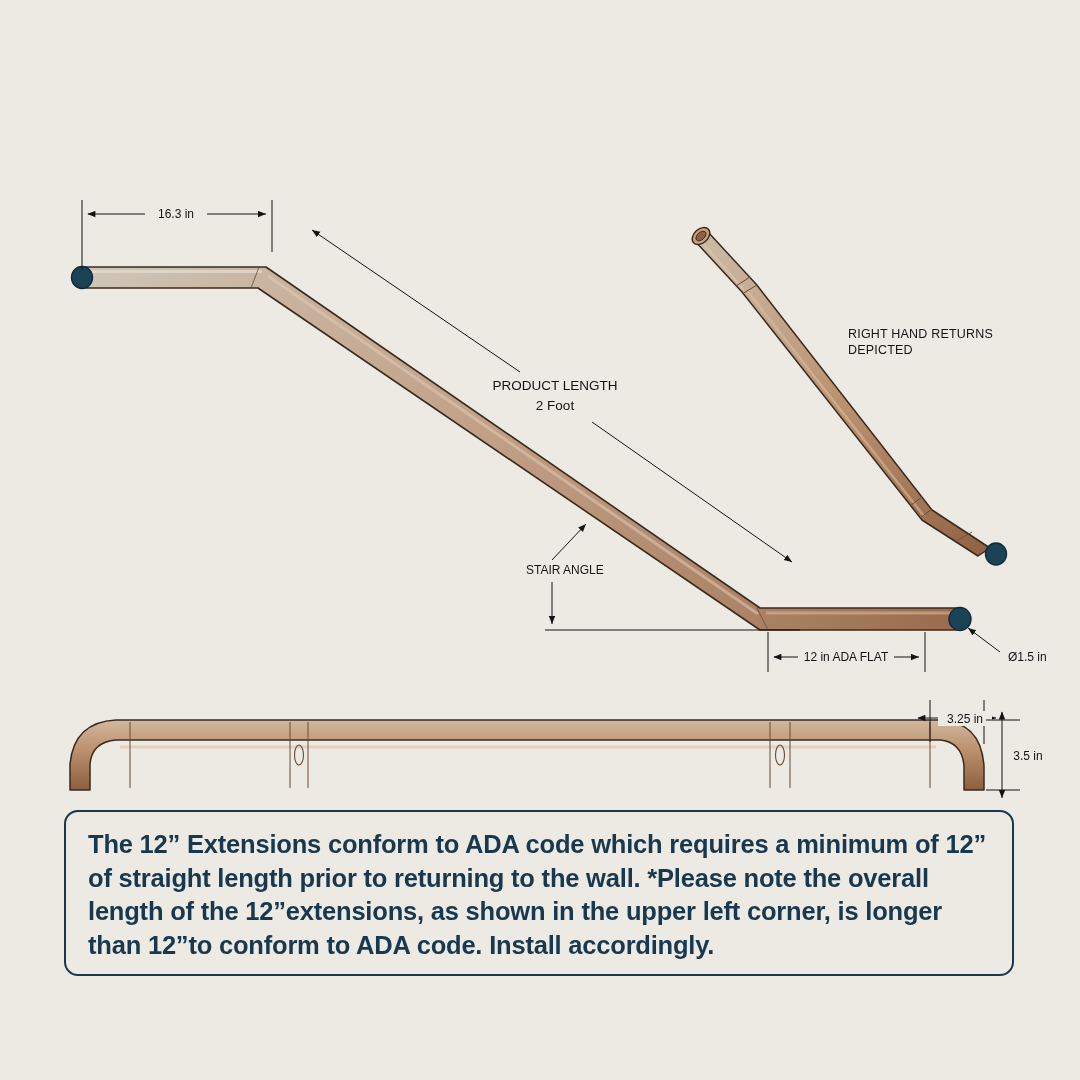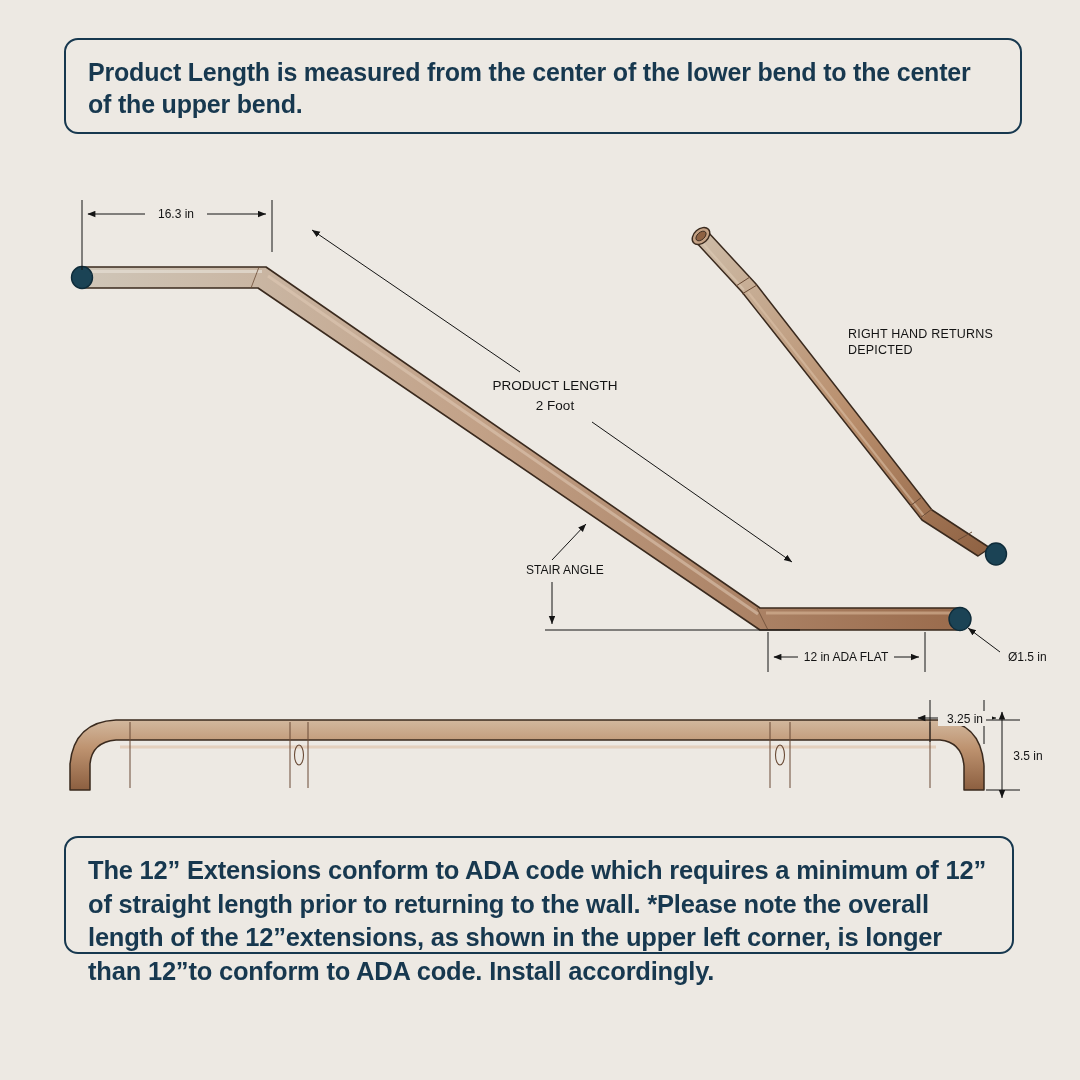--- a/index.html
+++ b/index.html
@@ -32,23 +32,23 @@
     padding: 16px 22px;
   }
   .callout-top {
     left: 64px;
     top: 38px;
     width: 958px;
     height: 96px;
   }
   .callout-bottom {
     left: 64px;
-    top: 836px;
+    top: 810px;
     width: 950px;
-    height: 118px;
+    height: 166px;
   }
   .callout-text {
     font-size: 25px;
     line-height: 1.28;
     font-weight: 600;
     letter-spacing: -0.2px;
     margin: 0;
   }
   .callout-bottom .callout-text {
     font-size: 25.5px;
@@ -74,23 +74,20 @@
   }
   .lbl-sm { font-size: 12px; }
   .lbl-md { font-size: 13.5px; }
   .lbl-note { font-size: 12.5px; letter-spacing: 0.2px; }
 </style>
 </head>
 <body>
 
 <div class="page">
 
-  <div class="callout callout-top">
-    <p class="callout-text">Product Length is measured from the center of the lower bend to the center of the upper bend.</p>
-  </div>
 
   <div class="callout callout-bottom">
     <p class="callout-text"><span>The 12” Extensions conform to ADA code which requires a minimum of 12” of straight length prior to returning to the wall. </span><span class="emph">*Please note the overall length of the 12”extensions, as shown in the upper left corner, is longer than 12”to conform to ADA code. Install accordingly.</span></p>
   </div>
 
   <svg id="drawing" viewBox="0 0 1080 1080">
     <defs>
       <linearGradient id="railGradMain" x1="0" y1="0" x2="1" y2="0">
         <stop offset="0%" stop-color="#CFC6B8"></stop>
         <stop offset="45%" stop-color="#C2A187"></stop>

